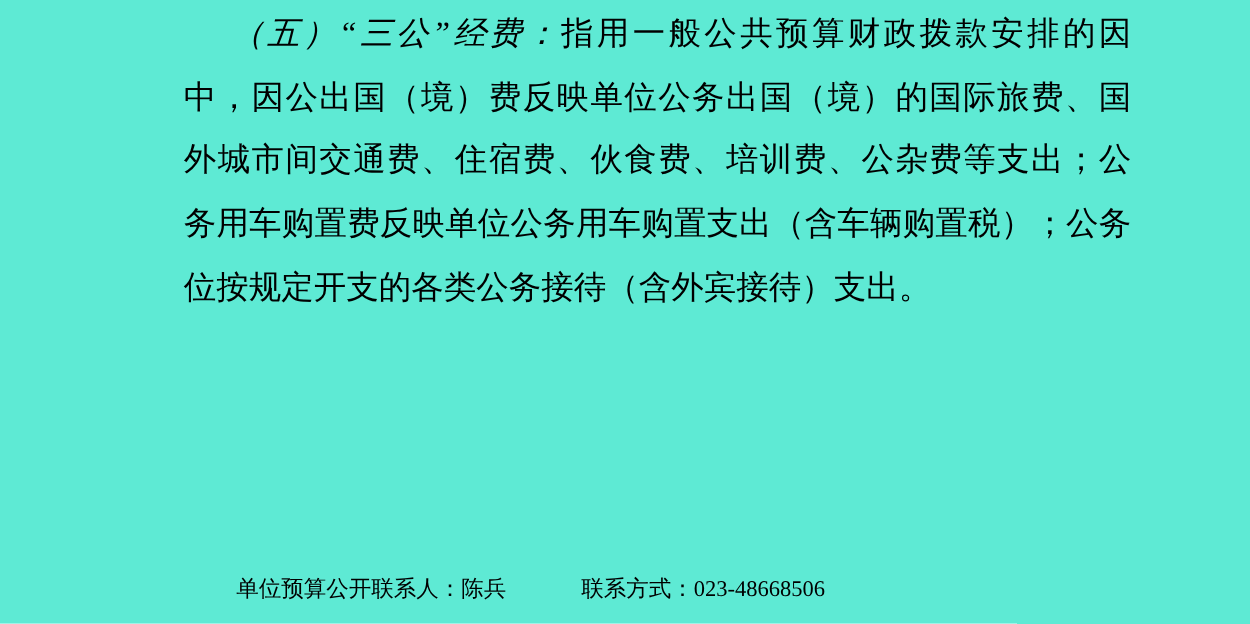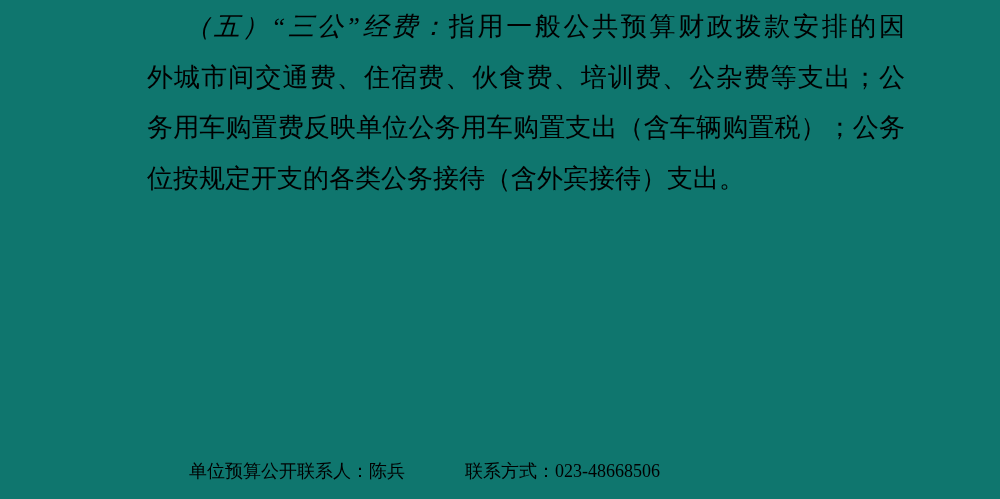--- a/index.html
+++ b/index.html
@@ -4,21 +4,21 @@
 <style>
   html, body {
     margin: 0;
     padding: 0;
     background: #ffffff;
   }
   .page {
     position: relative;
     width: 1000px;
     height: 499px;
-    background: #0f766e;
+    background: #5eead4;
     overflow: hidden;
     font-family: "Liberation Serif", "DejaVu Serif", serif;
     color: #000000;
   }
   .text-block {
     position: absolute;
     left: 147px;
     top: 2px;
     width: 758px;
   }
@@ -56,20 +56,21 @@
     width: 60px;
   }
 </style>
 </head>
 <body>
 
 <div class="page">
 
   <div class="text-block">
     <div class="para-line first"><span class="section-lead">（五）“三公”经费：</span><span>指用一般公共预算财政拨款安排的因</span></div>
+    <div class="para-line">中，因公出国（境）费反映单位公务出国（境）的国际旅费、国</div>
     <div class="para-line">外城市间交通费、住宿费、伙食费、培训费、公杂费等支出；公</div>
     <div class="para-line">务用车购置费反映单位公务用车购置支出（含车辆购置税）；公务</div>
     <div class="para-line last">位按规定开支的各类公务接待（含外宾接待）支出。</div>
   </div>
 
   <div class="contact-line">
     <span>单位预算公开联系人：</span><span>陈兵</span><span class="contact-gap"></span><span>联系方式：</span><span>023-48668506</span>
   </div>
 
 </div>

